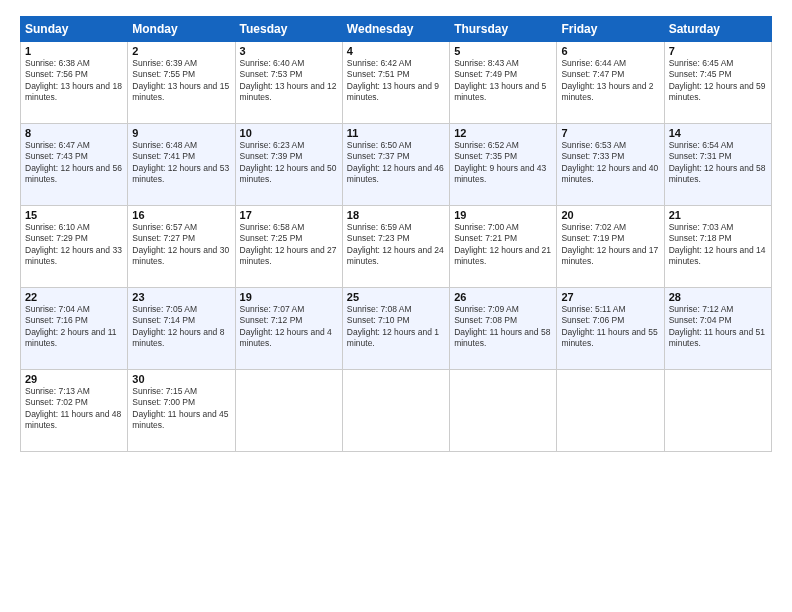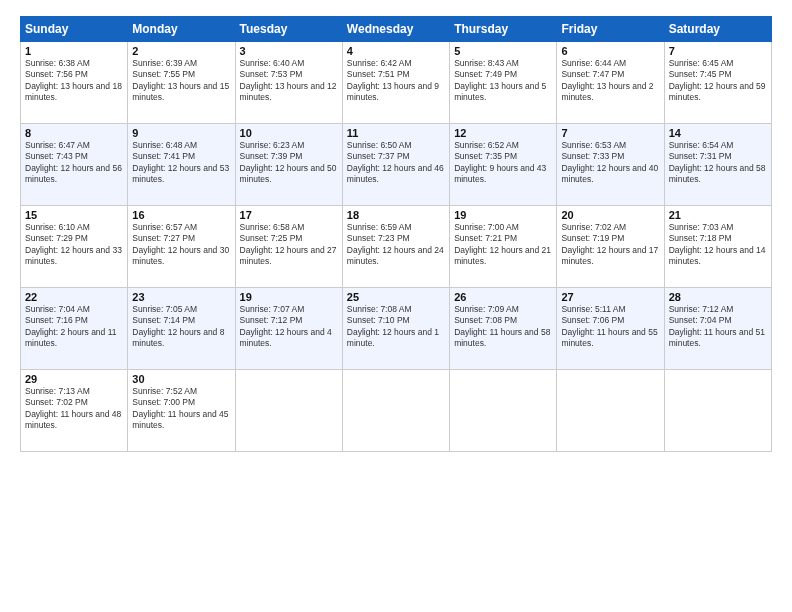--- a/index.html
+++ b/index.html
@@ -293,21 +293,21 @@
         </tr>
         <tr>
           <td>
             <span class="day-num">29</span>
             <div class="cell-text">Sunrise: 7:13 AM</div>
             <div class="cell-text">Sunset: 7:02 PM</div>
             <div class="cell-text">Daylight: 11 hours and 48 minutes.</div>
           </td>
           <td>
             <span class="day-num">30</span>
-            <div class="cell-text">Sunrise: 7:52 AM</div>
+            <div class="cell-text">Sunrise: 7:15 AM</div>
             <div class="cell-text">Sunset: 7:00 PM</div>
             <div class="cell-text">Daylight: 11 hours and 45 minutes.</div>
           </td>
           <td class="empty"></td>
           <td class="empty"></td>
           <td class="empty"></td>
           <td class="empty"></td>
           <td class="empty"></td>
         </tr>
       </tbody>

